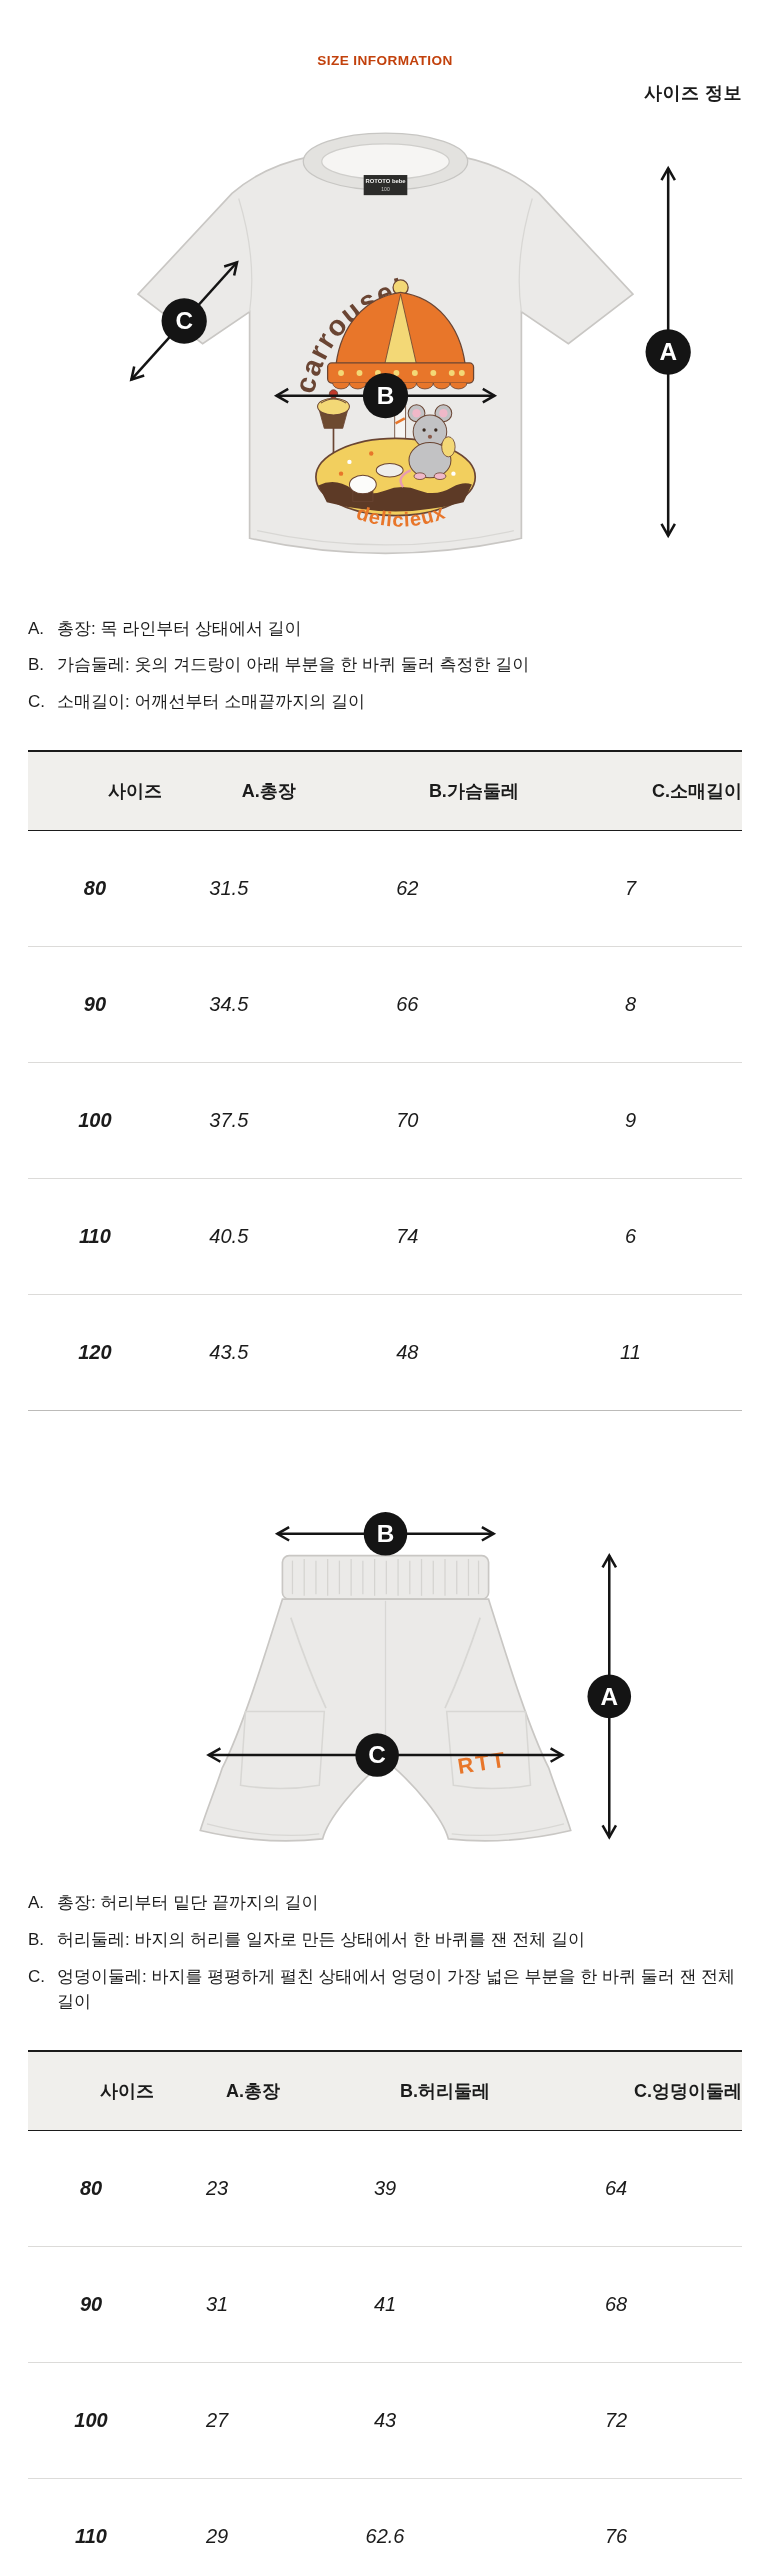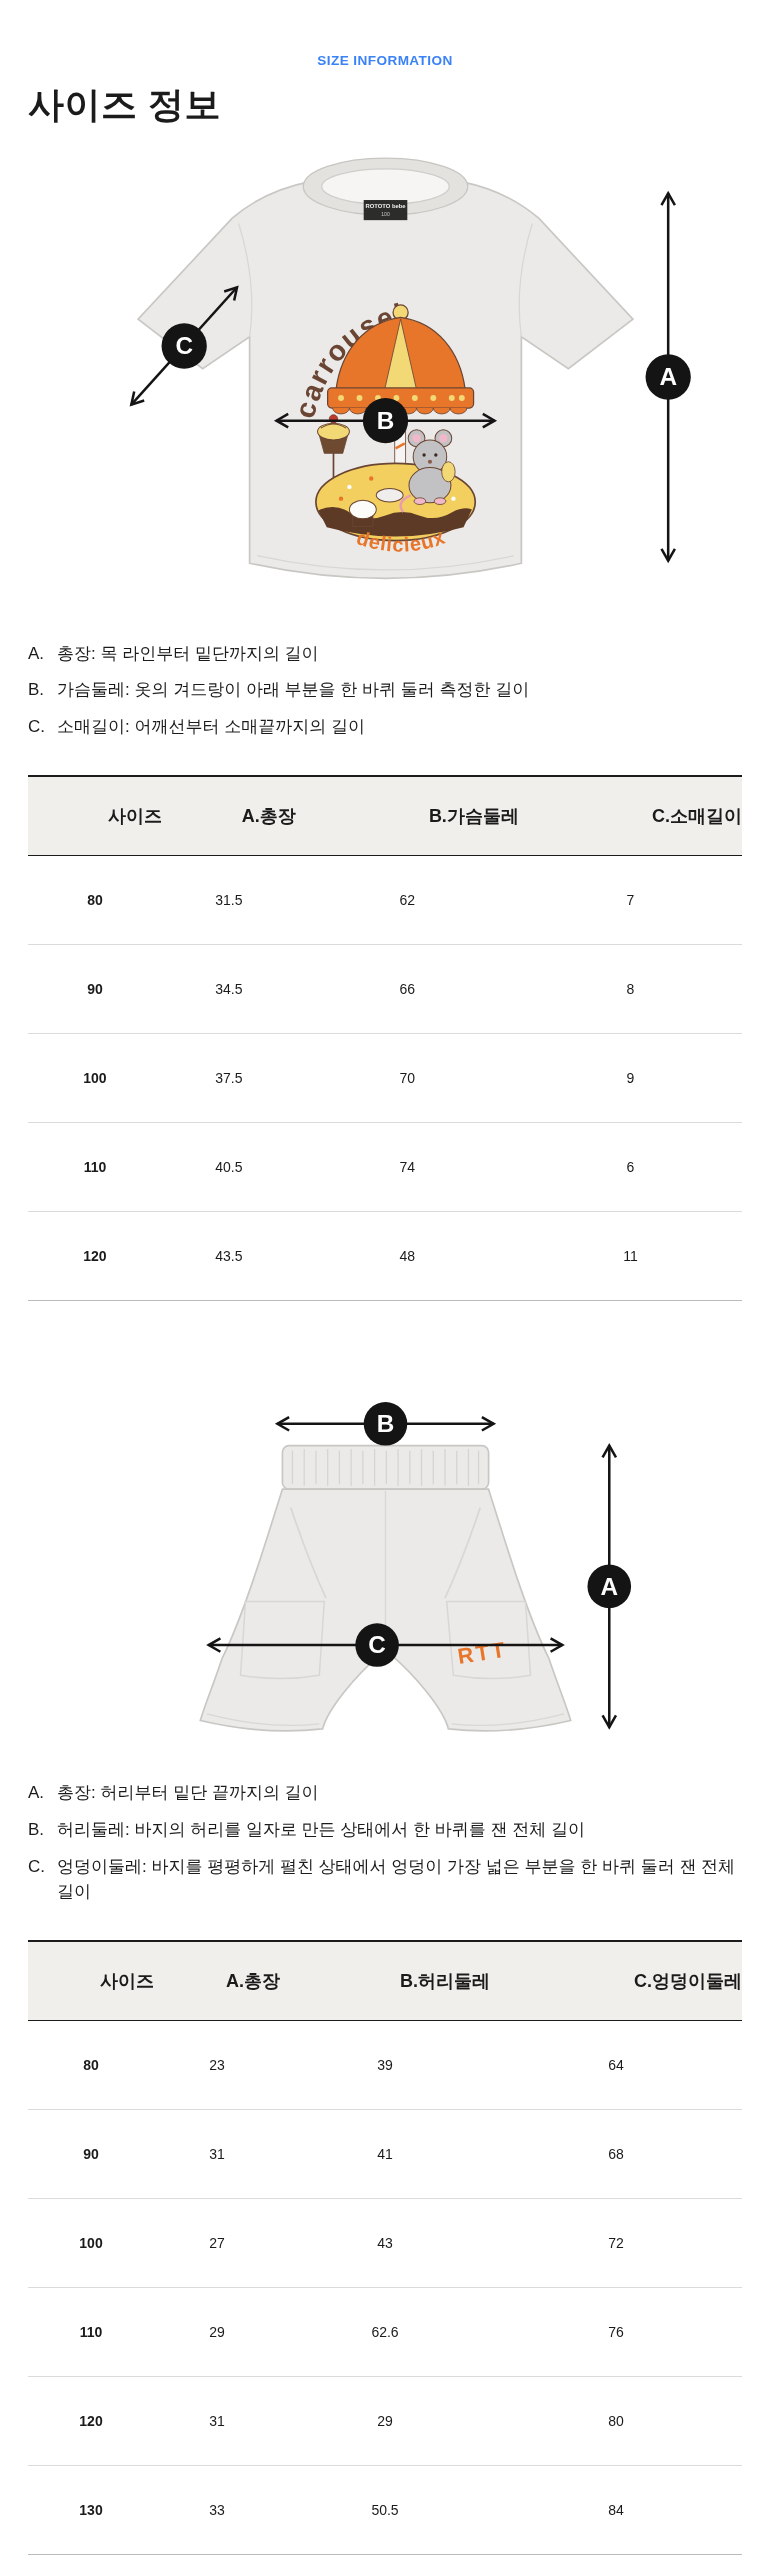--- a/index.html
+++ b/index.html
@@ -1,29 +1,29 @@
 <!DOCTYPE html>
 <html style="font-size:14.5px"><head>
 <meta charset="utf-8">
 <style>
   html,body{margin:0;padding:0;background:#ffffff;}
   body{width:770px;font-family:"Liberation Sans","DejaVu Sans",sans-serif;color:#1b1b1b;}
   .wrap{padding:53px 28px 9px;}
-  .eyebrow{text-align:center;color:#3b82f6;font-weight:bold;font-size:13.6px;letter-spacing:0.4px;}
-  .title{text-align:left;font-size:36px;font-weight:bold;margin:12.7px 0 0;letter-spacing:0.5px;}
+  .eyebrow{text-align:center;color:#c2410c;font-weight:bold;font-size:13.6px;letter-spacing:0.4px;}
+  .title{text-align:right;font-size:18px;font-weight:bold;margin:12.7px 0 0;letter-spacing:0.5px;}
   figure{margin:9px 0 0;text-align:center;}
   svg{display:block;margin:0 auto;}
   .notes{margin-top:31px;}
   .note{display:flex;font-size:17px;line-height:25px;margin-bottom:11.8px;}
   .np{flex:0 0 29px;}
   .nt{flex:1;}
   table.size{width:100%;border-collapse:collapse;margin-top:36px;}
   table.size thead th{background:#f0efec;border-top:2.7px solid #1b1b1b;border-bottom:1.8px solid #1b1b1b;
     padding:27px 0;font-size:18px;font-weight:bold;text-align:right;}
-  table.size tbody td{padding:36px 0;text-align:center;font-size:14px;border-bottom:0.9px solid #dcdbd9;}
+  table.size tbody td{padding:46px 0;text-align:center;font-size:20px;border-bottom:0.9px solid #dcdbd9;font-style:italic;}
   table.size tbody td.c0{font-weight:bold;}
   table.size tbody tr:last-child td{border-bottom:1.8px solid #bcbbb9;}
   .gap-lg{height:87px;}
 </style>
 </head>
 <body>
 
 <div class="wrap">
 
   <div class="eyebrow">SIZE INFORMATION</div>
@@ -131,21 +131,21 @@
         <line x1="122" y1="316" x2="248" y2="176" stroke="#141414" stroke-width="3" marker-start="url(#mStart)" marker-end="url(#mEnd)"></line>
         <circle cx="185" cy="246" r="27" fill="#141414"></circle>
         <text x="185" y="256" text-anchor="middle" font-size="29" font-weight="bold" fill="#ffffff">C</text>
       </g>
     </svg>
   </figure>
 
   <div class="notes">
       <div class="note">
       <span class="np">A.</span>
-      <span class="nt">총장: 목 라인부터 밑단까지의 길이</span>
+      <span class="nt">총장: 목 라인부터 상태에서 길이</span>
     </div>
       <div class="note">
       <span class="np">B.</span>
       <span class="nt">가슴둘레: 옷의 겨드랑이 아래 부분을 한 바퀴 둘러 측정한 길이</span>
     </div>
       <div class="note">
       <span class="np">C.</span>
       <span class="nt">소매길이: 어깨선부터 소매끝까지의 길이</span>
     </div>
     </div>

